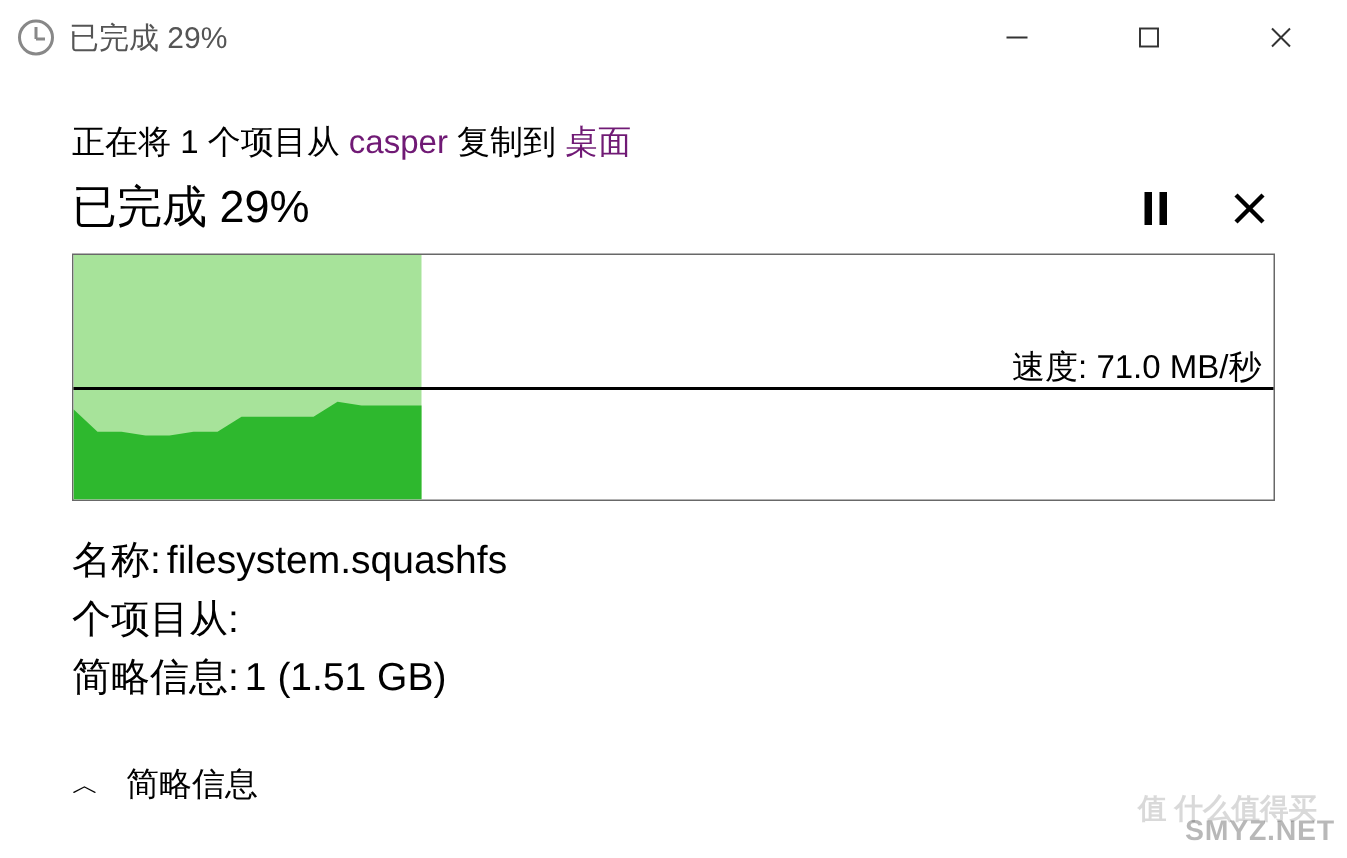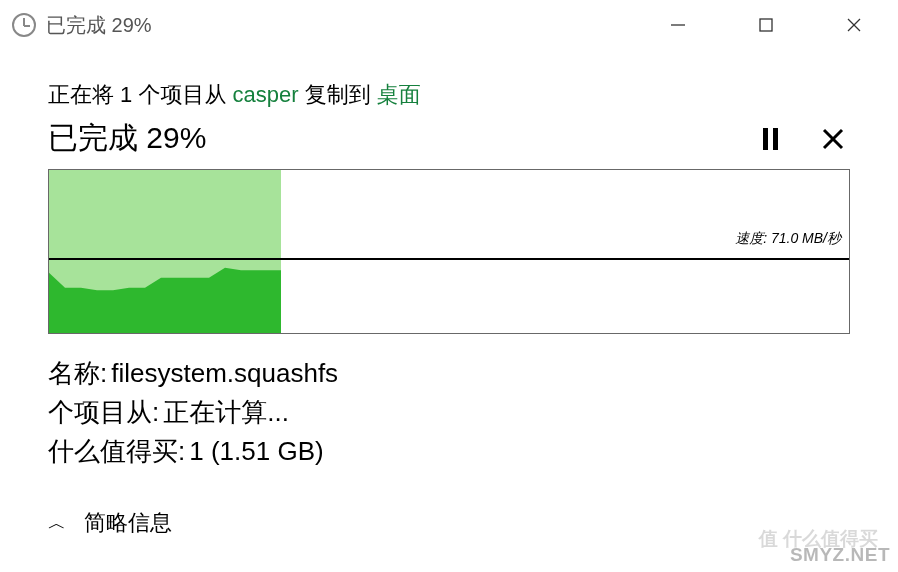--- a/index.html
+++ b/index.html
@@ -63,21 +63,21 @@
     }
     .win-btn svg { stroke: #333; stroke-width: 1.3; fill: none; }
     .content {
       padding: 30px 48px 0 48px;
     }
     .copy-line {
       font-size: 22px;
       color: #000;
       margin-bottom: 8px;
     }
-    .copy-line .link { color: #15803d; text-align: right; }
+    .copy-line .link { color: #701a75; text-align: right; }
     .progress-header {
       display: flex;
       align-items: center;
       margin-bottom: 10px;
     }
     .progress-header h1 {
       font-size: 30px;
       font-weight: 400;
     }
     .progress-actions {
@@ -108,24 +108,23 @@
       height: 165px;
       position: relative;
       background: #fff;
       margin-bottom: 20px;
     }
     .chart svg { display: block; width: 100%; height: 100%; }
     .speed-label {
       position: absolute;
       right: 8px;
       top: 60px;
-      font-size: 14px;
+      font-size: 22px;
       color: #000;
       background: transparent;
-      font-style: italic;
     }
     .speed-line {
       position: absolute;
       left: 0; right: 0;
       top: 88px;
       height: 2px;
       background: #000;
     }
     .details {
       font-size: 26px;
@@ -222,24 +221,23 @@
     <div class="speed-label">速度: 71.0 MB/秒</div>
   </div>
 
   <div class="details">
     <div class="details-row">
       <span>名称:</span>
       <span class="val">filesystem.squashfs</span>
     </div>
     <div class="details-row">
       <span>个项目从:</span>
-      <span class="val">正在计算...</span>
     </div>
     <div class="details-row">
-      <span>什么值得买:</span>
+      <span>简略信息:</span>
       <span class="val">1 (1.51 GB)</span>
     </div>
   </div>
 </div>
 
 <div class="footer">
   <span class="chev">︿</span>
   <span>简略信息</span>
 </div>
 

